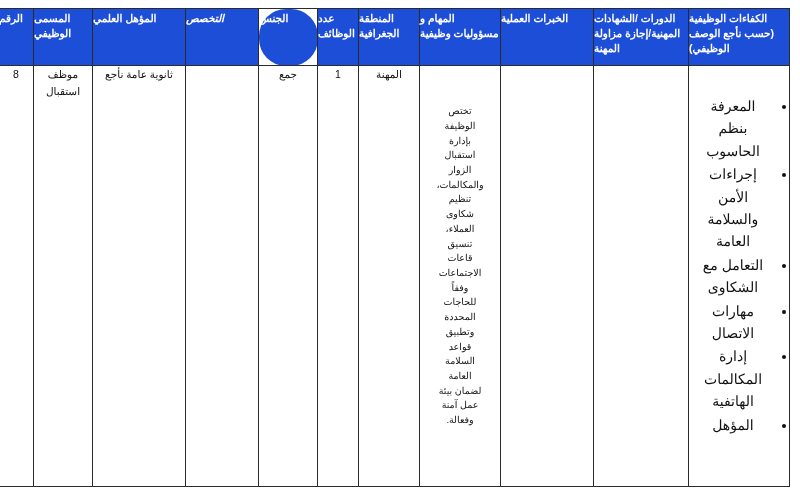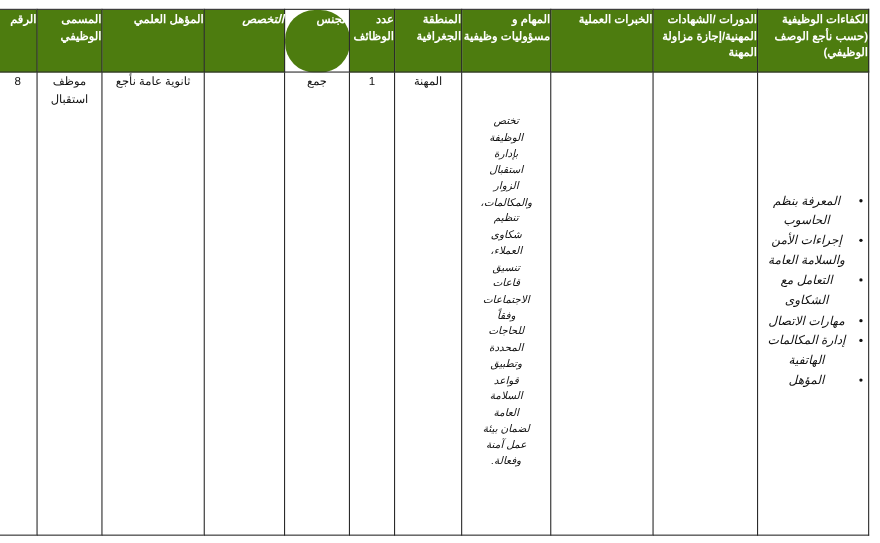--- a/index.html
+++ b/index.html
@@ -29,26 +29,26 @@
     direction: rtl;
     margin: 0 auto;
   }
   table.jobs-table th,
   table.jobs-table td {
     border: 1px solid #2b2b2b;
     vertical-align: top;
     padding: 0;
   }
   thead th {
-    background: #4d7c0f;
+    background: #1d4ed8;
     color: #ffffff;
     font-size: 10.5px;
     font-weight: bold;
     line-height: 1.45;
-    text-align: right;
+    text-align: left;
     padding: 6px 4px 8px 4px;
     height: 56px;
     vertical-align: top;
     letter-spacing: 0;
   }
   thead th .hdr {
     display: block;
     padding-top: 2px;
   }
   tbody td {
@@ -90,32 +90,31 @@
     width: 52px;
     margin: 0 auto;
   }
   ul.comp-list {
     list-style: disc;
     margin: 0;
     padding: 0 18px 0 6px;
     text-align: center;
   }
   ul.comp-list li {
-    font-size: 11px;
+    font-size: 14px;
     line-height: 1.6;
     margin: 0 0 1px 0;
     text-align: center;
     list-style-position: outside;
   }
   .duties-wrap, .comp-wrap {
     display: flex;
     align-items: center;
     justify-content: center;
     min-height: 400px;
-    font-style: italic;
   }
 </style>
 </head>
 <body>
 
 <div class="page">
   <table class="jobs-table">
     <thead>
       <tr>
         <th class="col-comp">

